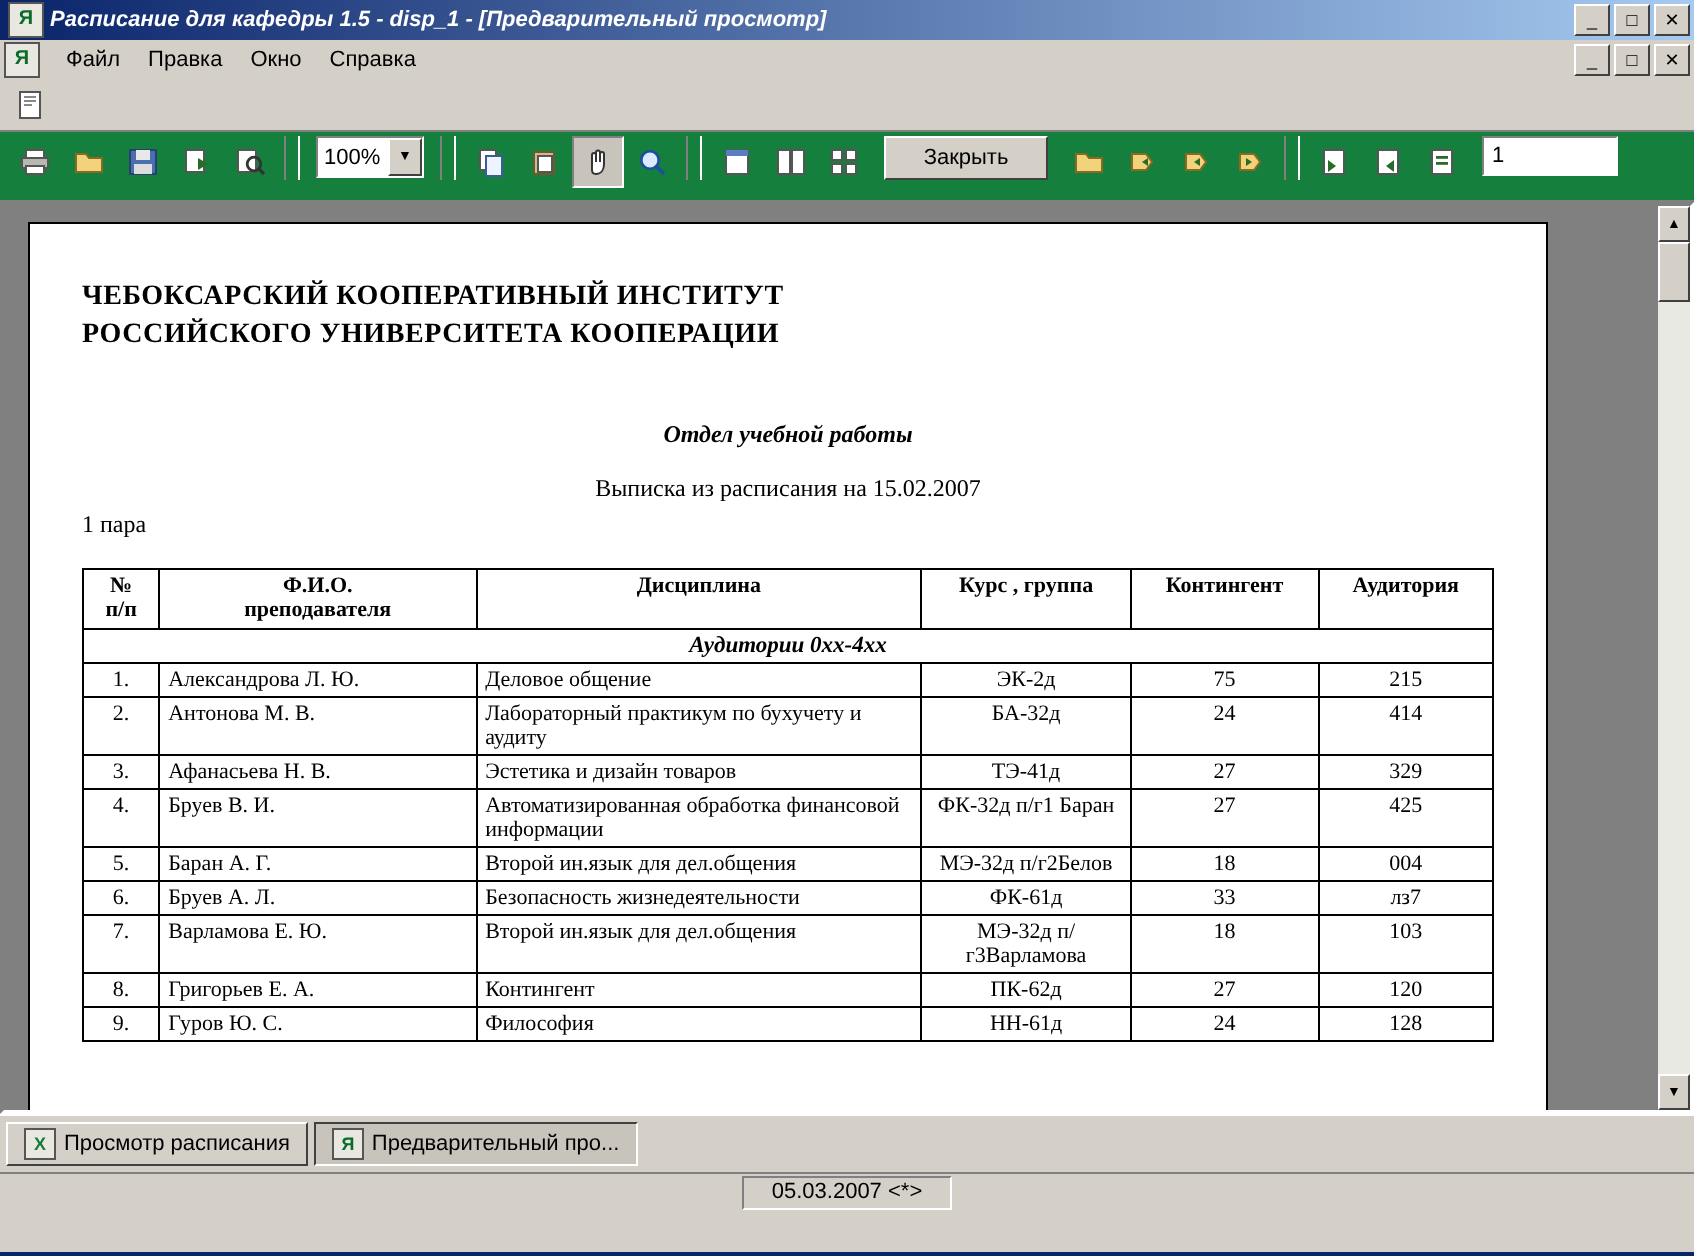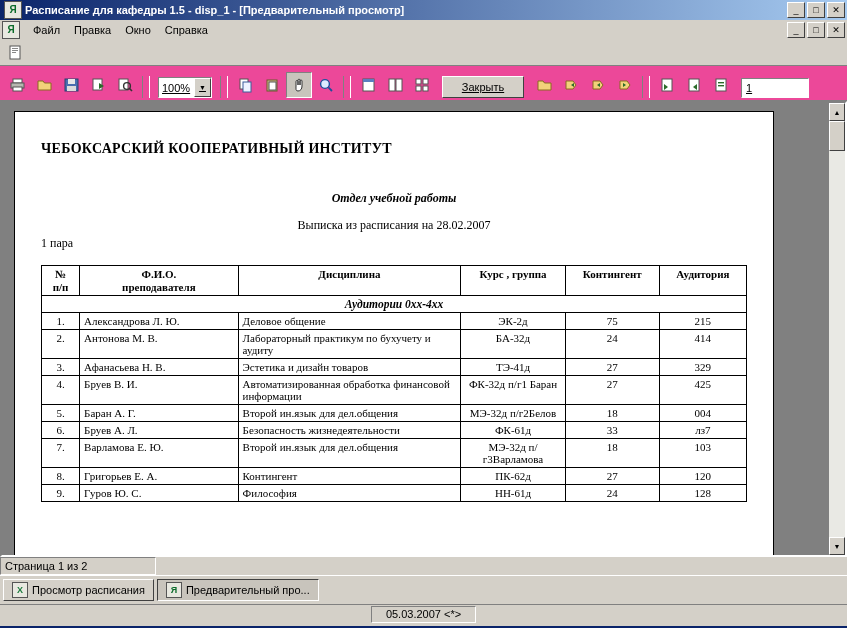--- a/index.html
+++ b/index.html
@@ -25,21 +25,21 @@
     color:#fff;
   }
   .titlebar .tb-icon{
     width:16px;height:16px;margin:0 3px 0 2px;
     background:#e8e8e0;border:1px solid #555;
     font-size:10px;font-weight:bold;color:#0a6b2a;
     display:flex;align-items:center;justify-content:center;
     line-height:1;
   }
   .titlebar .tb-title{
-    font-size:11px;font-weight:bold;flex:1;white-space:nowrap;overflow:hidden;
+    font-size:11px;font-weight:bold;flex:1;white-space:nowrap;overflow:hidden;font-style:italic;
   }
   .winbtns{display:flex;gap:2px;margin-left:4px;}
   .winbtn{
     width:16px;height:14px;background:#d4d0c8;
     border:1px solid #fff;border-right-color:#404040;border-bottom-color:#404040;
     display:flex;align-items:center;justify-content:center;
     font-size:9px;color:#000;line-height:1;font-family:"Liberation Sans",sans-serif;
   }
   
   .menubar{
@@ -59,25 +59,24 @@
   .docbar{
     height:24px;display:flex;align-items:center;padding-left:6px;
     border-bottom:1px solid #808080;
     background:#d4d0c8;
   }
   .docbar .pbtn{
     width:20px;height:20px;display:flex;align-items:center;justify-content:center;
   }
   
   .toolbar{
-    height:30px;display:flex;align-items:flex-end;
+    height:30px;display:flex;align-items:flex-start;
     padding:2px 4px;gap:1px;
-    background:#ec4899;
+    background:#15803d;
     border-bottom:1px solid #808080;
-    text-decoration:underline;
   }
   .tbtn{
     width:24px;height:24px;
     display:flex;align-items:center;justify-content:center;
     font-size:13px;line-height:1;color:#333;
     background:transparent;border:1px solid transparent;
   }
   .tbtn svg{display:block;}
   .tbtn.pressed{
     border:1px solid #808080;border-right-color:#fff;border-bottom-color:#fff;
@@ -380,22 +379,23 @@
         <rect x="5" y="8" width="6" height="1.4" fill="#2a6b2a"></rect>
       </svg>
     </div>
     <div class="pagefield">1</div>
   </div>
 
   <div class="previewwrap">
     <div class="pagearea">
       <div class="page">
         <div class="doc-h1">ЧЕБОКСАРСКИЙ КООПЕРАТИВНЫЙ ИНСТИТУТ</div>
+        <div class="doc-h1">РОССИЙСКОГО УНИВЕРСИТЕТА КООПЕРАЦИИ</div>
         <div class="doc-sub">Отдел учебной работы</div>
-        <div class="doc-line">Выписка из расписания на 28.02.2007</div>
+        <div class="doc-line">Выписка из расписания на 15.02.2007</div>
         <div class="doc-line2">1 пара</div>
 
         <table class="sched">
           <thead>
             <tr>
               <th class="c-num">
                 <div>№</div>
                 <div>п/п</div>
               </th>
               <th class="c-fio">
@@ -492,24 +492,20 @@
 
     <div class="vscroll">
       <div class="sbtn">▲</div>
       <div class="strack">
         <div class="sthumb"></div>
       </div>
       <div class="sbtn">▼</div>
     </div>
   </div>
 
-  <div class="statusrow">
-    <div class="statuscell">Страница 1 из 2</div>
-    <div class="statusfill"></div>
-  </div>
 
   <div class="taskbar">
     <div class="task">
       <span class="ticon excel">X</span>
       <span>Просмотр расписания</span>
     </div>
     <div class="task active">
       <span class="ticon">Я</span>
       <span>Предварительный про...</span>
     </div>

